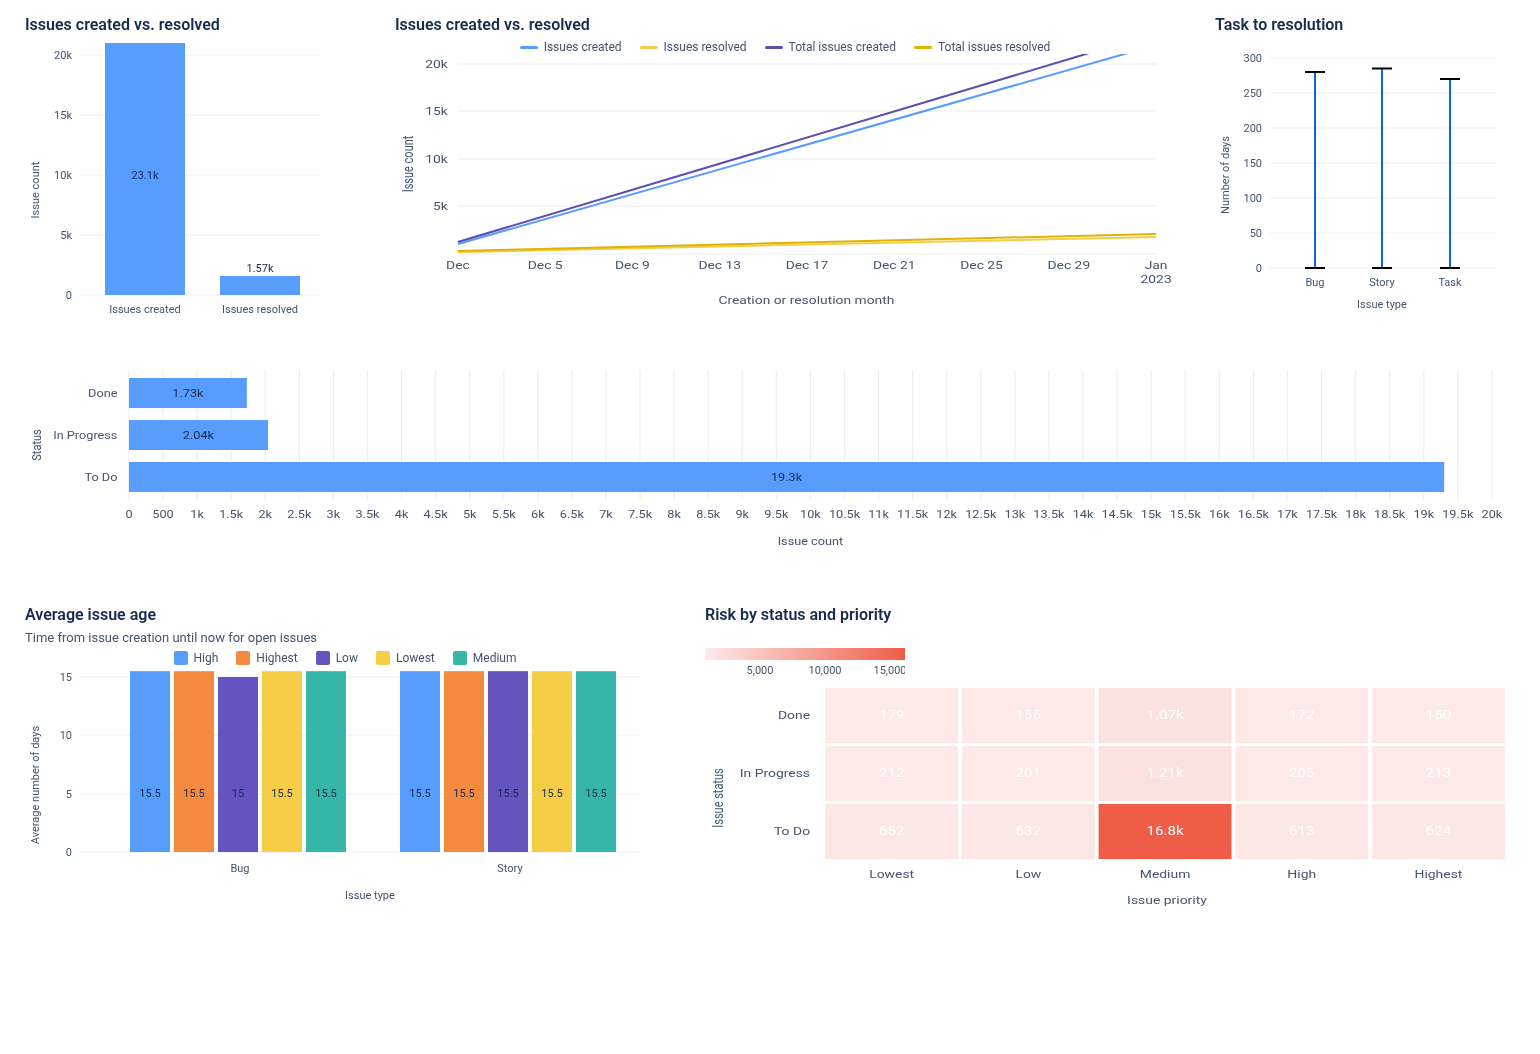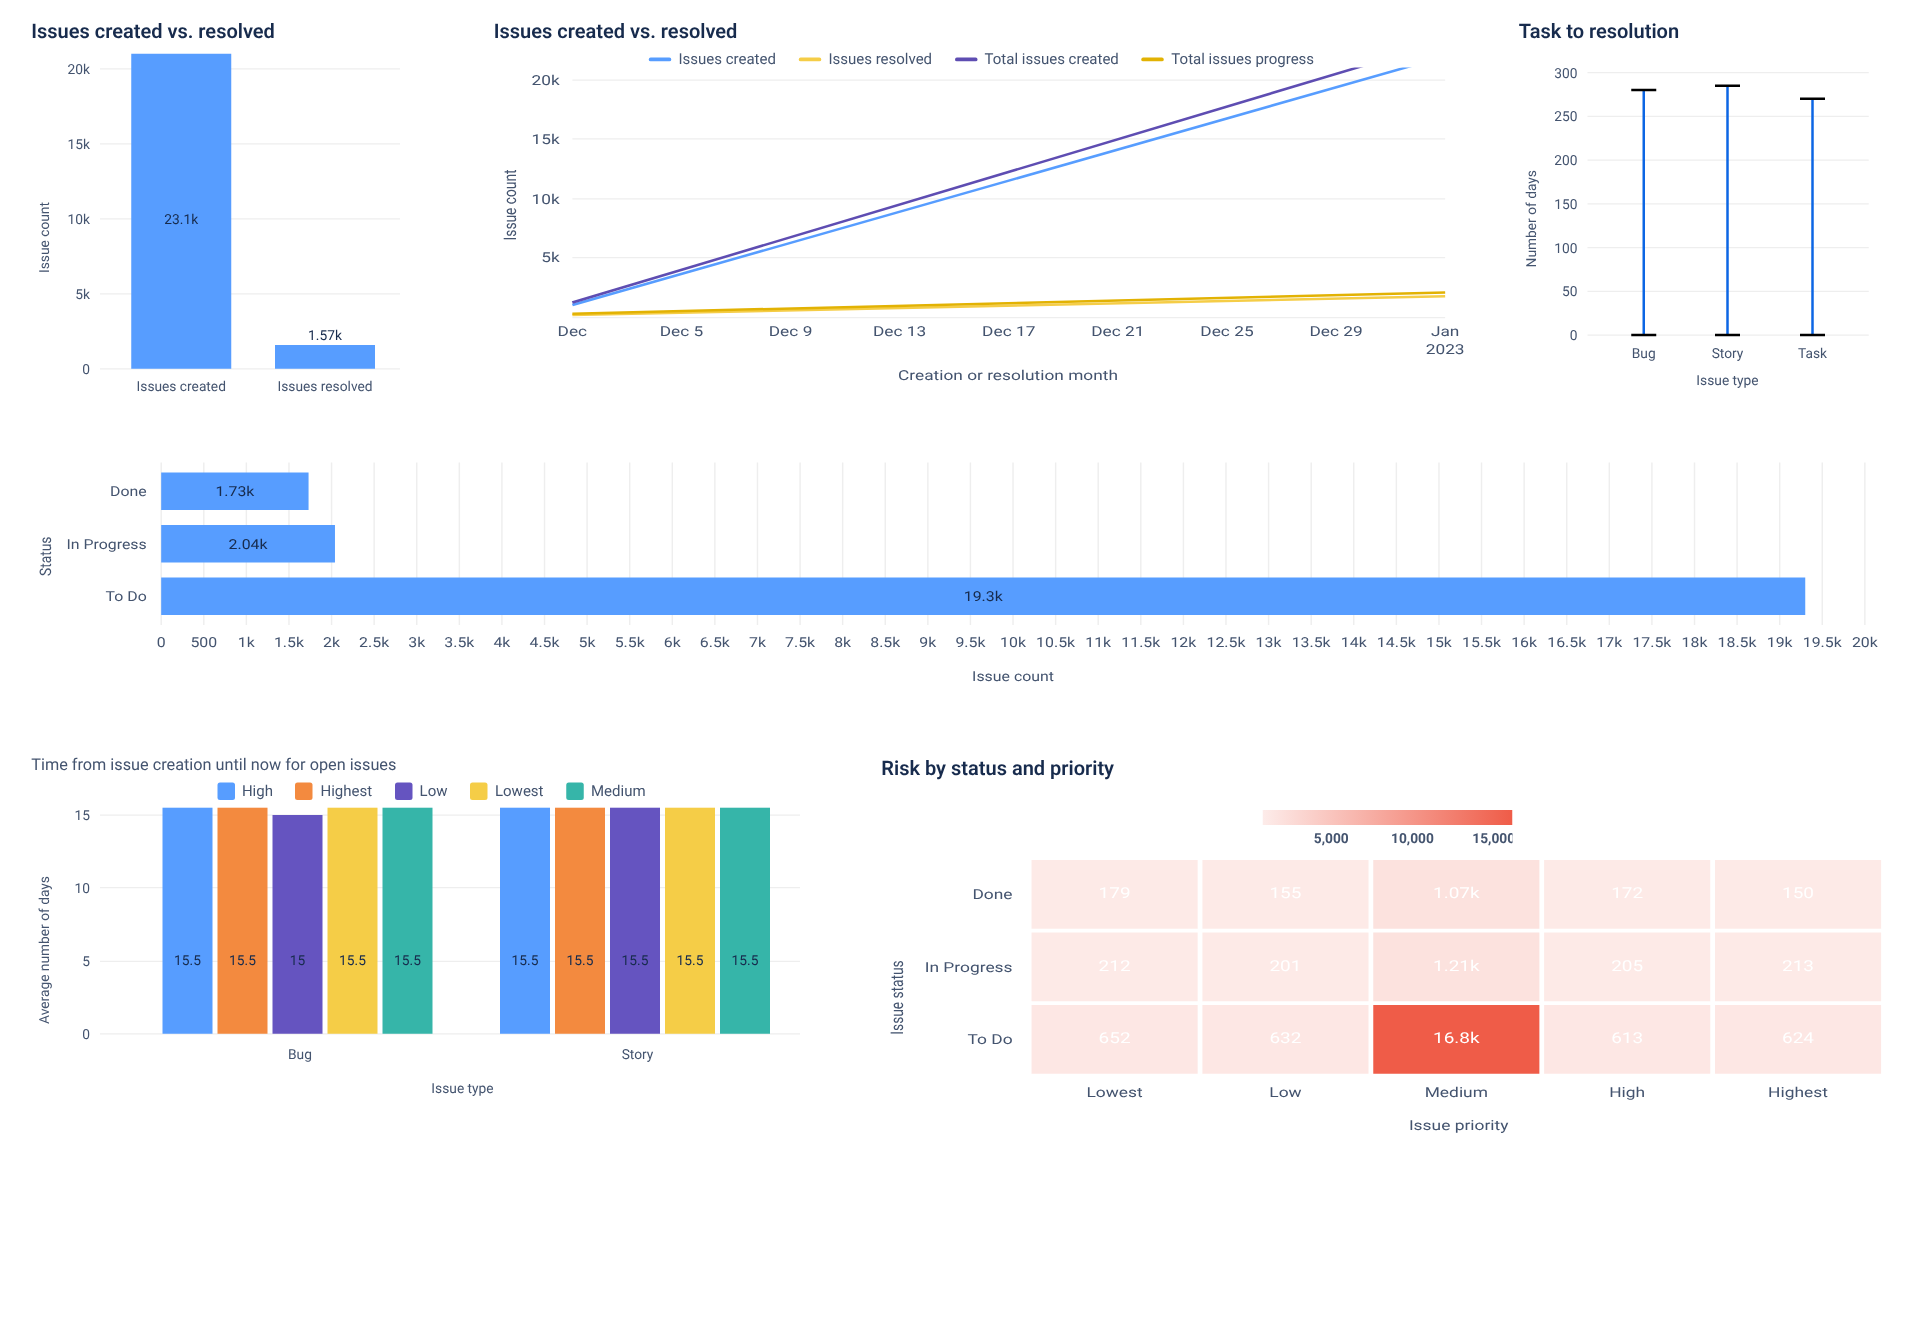--- a/index.html
+++ b/index.html
@@ -84,21 +84,21 @@
       <div class="legend-item">
           <span class="line-swatch" style="background:#F5CD47"></span>
           <span>Issues resolved</span>
         </div>
       <div class="legend-item">
           <span class="line-swatch" style="background:#5E4DB2"></span>
           <span>Total issues created</span>
         </div>
       <div class="legend-item">
           <span class="line-swatch" style="background:#E2B203"></span>
-          <span>Total issues progress</span>
+          <span>Total issues resolved</span>
         </div>
     </div>
     <svg id="line-svg" width="100%" height="255" viewBox="0 0 620 255" preserveAspectRatio="none">
       <text class="axis-label" x="-110" y="14" transform="rotate(-90)" text-anchor="middle">Issue count</text>
       <g transform="translate(50,10)">
         <g class="grid">
           <line x1="0" y1="190" x2="555" y2="190"></line>
           <line x1="0" y1="142" x2="555" y2="142"></line>
           <line x1="0" y1="95" x2="555" y2="95"></line>
           <line x1="0" y1="47" x2="555" y2="47"></line>
@@ -277,20 +277,21 @@
           <text class="tick" x="1180" y="148" text-anchor="middle">20k</text>
         </g>
       <text class="tick" x="590" y="175" text-anchor="middle">Issue count</text>
     </g>
   </svg>
 </div>
 
 <div class="row3">
 
   <div class="panel">
+    <div class="title">Average issue age</div>
     <div class="subtitle">Time from issue creation until now for open issues</div>
     <div class="legend" id="aia-legend">
         <div class="legend-item">
           <span class="swatch" style="background: rgb(87, 157, 255);"></span>
           <span>High</span>
         </div>
         <div class="legend-item">
           <span class="swatch" style="background: rgb(243, 138, 63);"></span>
           <span>Highest</span>
         </div>
@@ -345,21 +346,21 @@
         <text class="tick" x="160" y="195" text-anchor="middle">Bug</text>
         <text class="tick" x="430" y="195" text-anchor="middle">Story</text>
         <text class="tick" x="290" y="222" text-anchor="middle">Issue type</text>
       </g>
     </svg>
   </div>
 
   <div class="panel">
     <div class="title">Risk by status and priority</div>
     <div style="height:18px"></div>
-    <div style="display:flex;justify-content:center;margin-bottom:10px;font-weight:bold;">
+    <div style="display:flex;justify-content:flex-start;margin-bottom:10px;">
       <svg width="200" height="30">
         <defs>
           <linearGradient id="hm-grad" x1="0" x2="1" y1="0" y2="0">
             <stop offset="0%" stop-color="#FDECEA"></stop>
             <stop offset="100%" stop-color="#EF5C48"></stop>
           </linearGradient>
         </defs>
         <rect x="0" y="0" width="200" height="12" fill="url(#hm-grad)"></rect>
         <text class="tick" x="55" y="26" text-anchor="middle">5,000</text>
         <text class="tick" x="120" y="26" text-anchor="middle">10,000</text>

